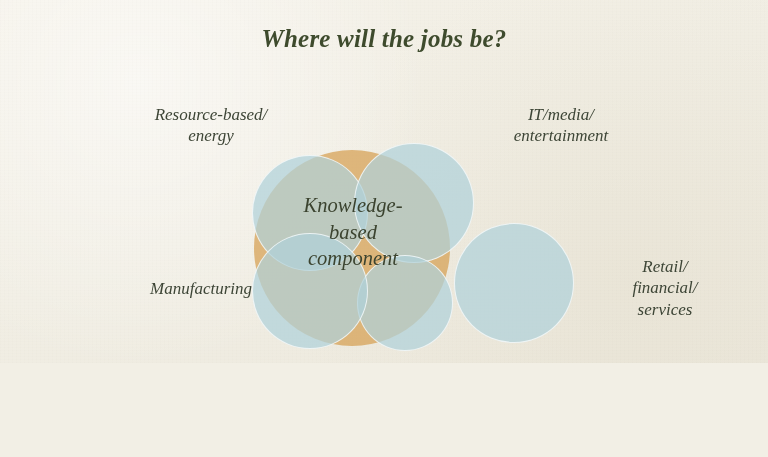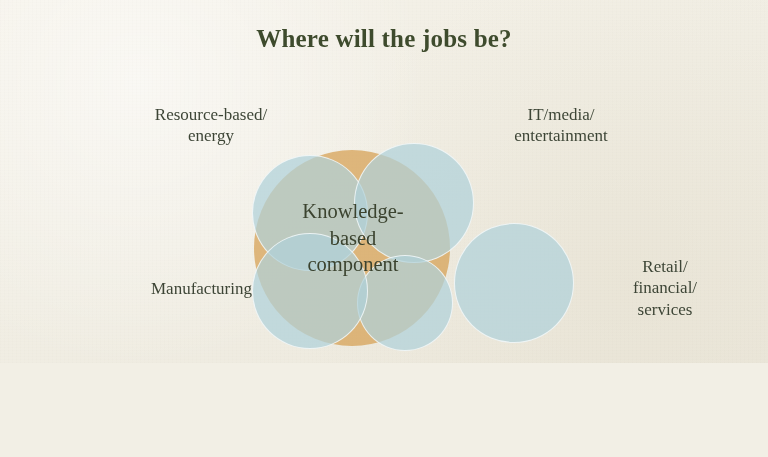--- a/index.html
+++ b/index.html
@@ -15,20 +15,21 @@
   }
   #slide {
     position: relative;
     width: 768px;
     height: 363px;
     background:
       radial-gradient(circle at 18% 22%, rgba(255,255,255,0.55) 0%, rgba(255,255,255,0) 42%),
       radial-gradient(circle at 82% 78%, rgba(228,222,205,0.45) 0%, rgba(228,222,205,0) 48%),
       linear-gradient(160deg, #f5f2e9 0%, #f1eee4 48%, #ece8dc 100%);
     overflow: hidden;
+    font-style: italic;
   }
   
   #slide::before {
     content: "";
     position: absolute;
     inset: 0;
     pointer-events: none;
     opacity: 0.30;
     background-image:
       repeating-linear-gradient(0deg, rgba(150,145,125,0.05) 0px, rgba(150,145,125,0.05) 1px, rgba(255,255,255,0) 1px, rgba(255,255,255,0) 3px),
@@ -79,21 +80,21 @@
   }
   #label-resource   { left: 86px;  top: 104px; width: 250px; text-align: center; }
   #label-it         { left: 446px; top: 104px; width: 230px; text-align: center; }
   #label-retail     { left: 575px; top: 256px; width: 180px; text-align: center; }
   #label-health     { left: 325px; top: 365px; width: 190px; text-align: center; }
   #label-manufact   { left: 20px;  top: 278px; width: 232px; text-align: right; }
 
   #label-core {
     position: absolute;
     left: 262px;
-    top: 198px;
+    top: 192px;
     width: 182px;
     text-align: center;
     color: #3b432f;
     font-size: 20.5px;
     line-height: 1.30;
     white-space: pre-line;
     z-index: 5;
   }
 </style>
 </head>

